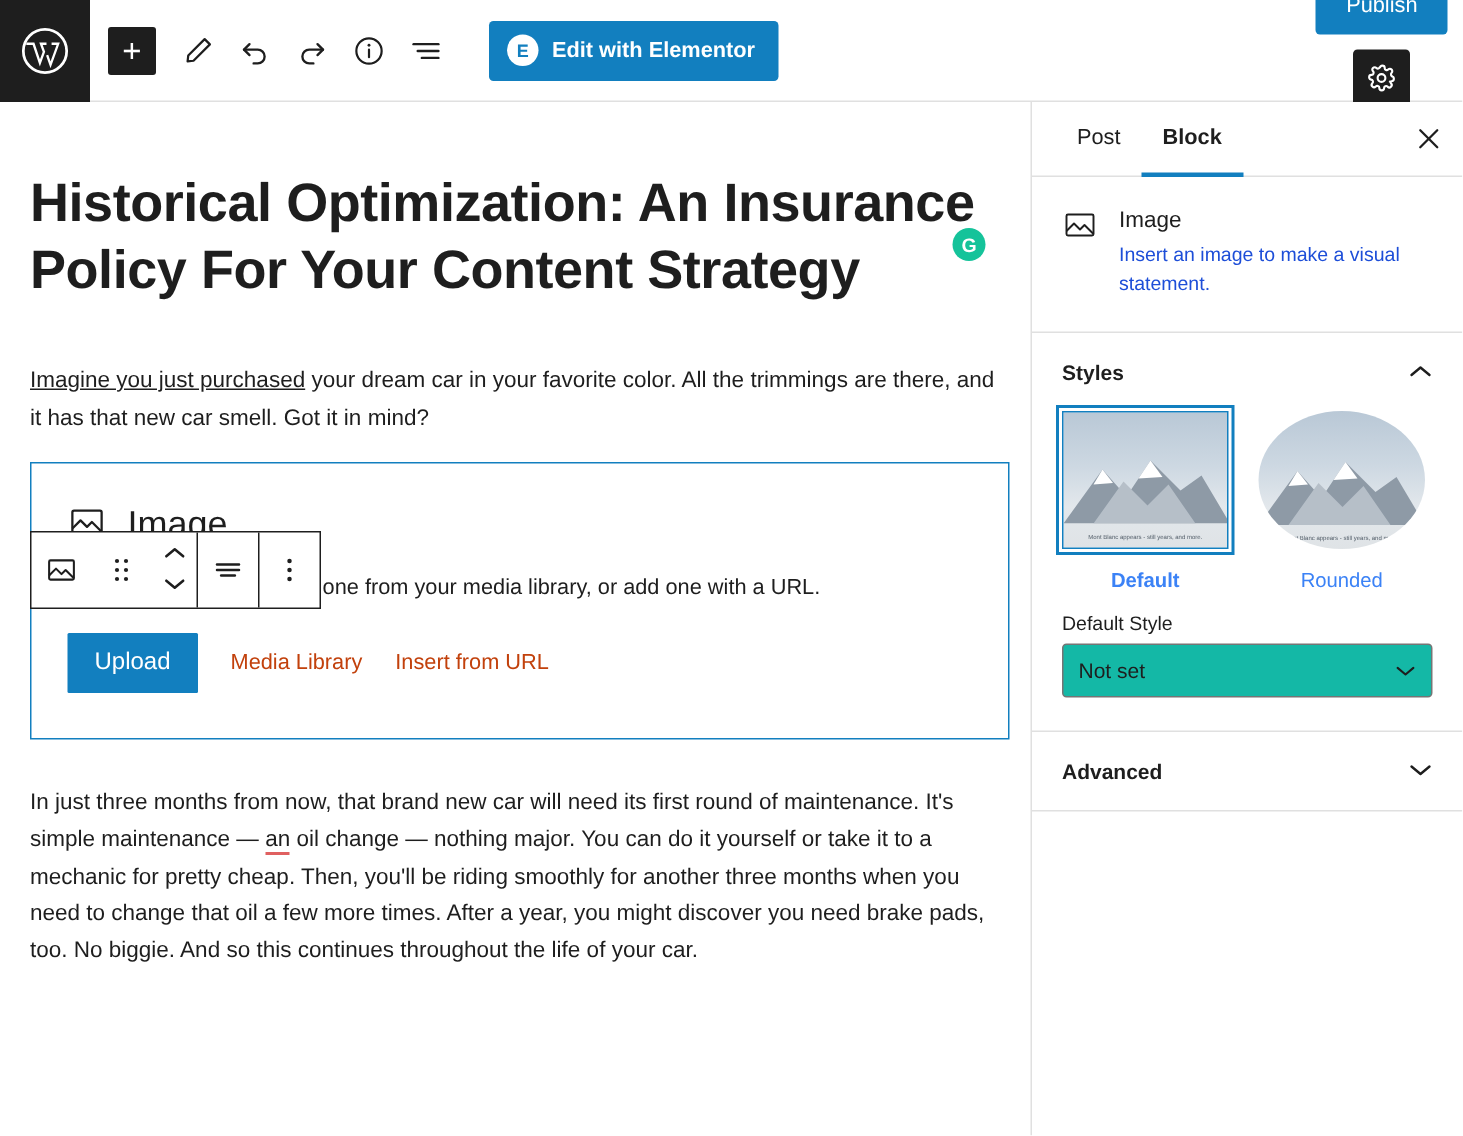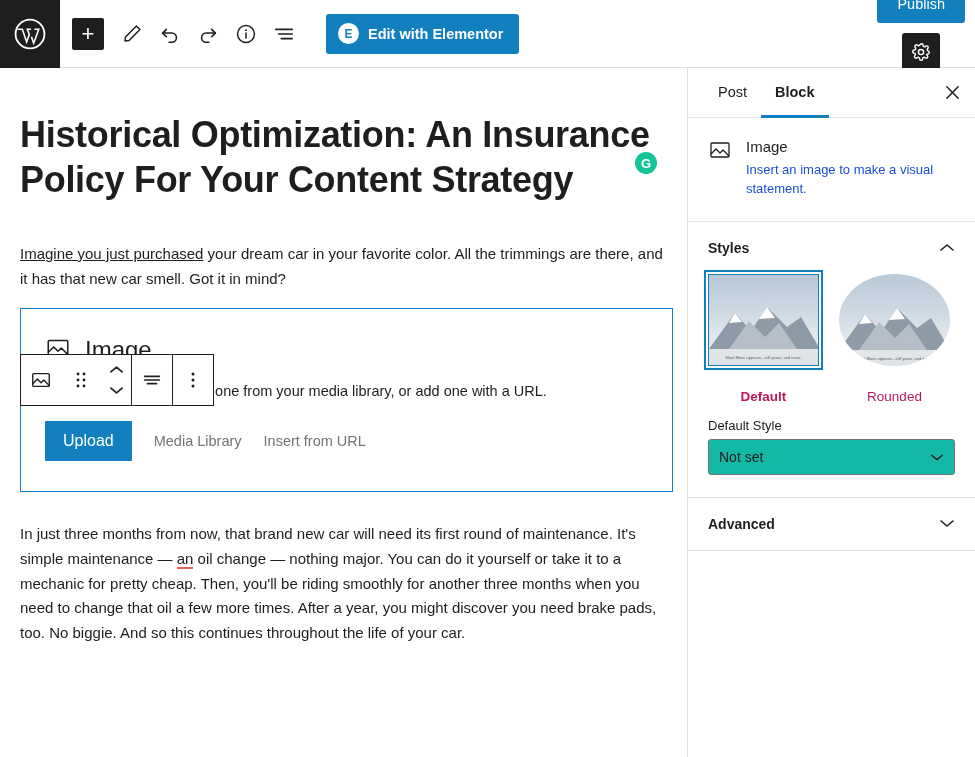--- a/index.html
+++ b/index.html
@@ -230,21 +230,21 @@
     background: #127FBF;
     color: #fff;
     border: none;
     border-radius: 1px;
     font-size: 16px;
     padding: 11px 18px;
     cursor: pointer;
   }
   .ib-link {
     background: none; border: none;
-    color: #737373;
+    color: #c2410c;
     font-size: 14.5px;
     cursor: pointer;
     padding: 0;
   }
 
   
   .sidebar {
     width: 287px;
     flex: 0 0 287px;
     background: #fff;
@@ -330,22 +330,22 @@
   }
   .thumb-caption-line {
     position: absolute;
     bottom: 5px; left: 0; right: 0;
     text-align: center;
     font-size: 4px;
     color: #55606b;
   }
   .style-label {
     font-size: 13.5px;
-    margin-top: 23px;
-    color: #be185d;
+    margin-top: 13px;
+    color: #3b82f6;
   }
   .style-label.sel { font-weight: bold; }
   .field-label {
     font-size: 13px;
     color: #1e1e1e;
     margin: 6px 0 6px 0;
   }
   .select-box {
     width: 100%;
     height: 36px;

